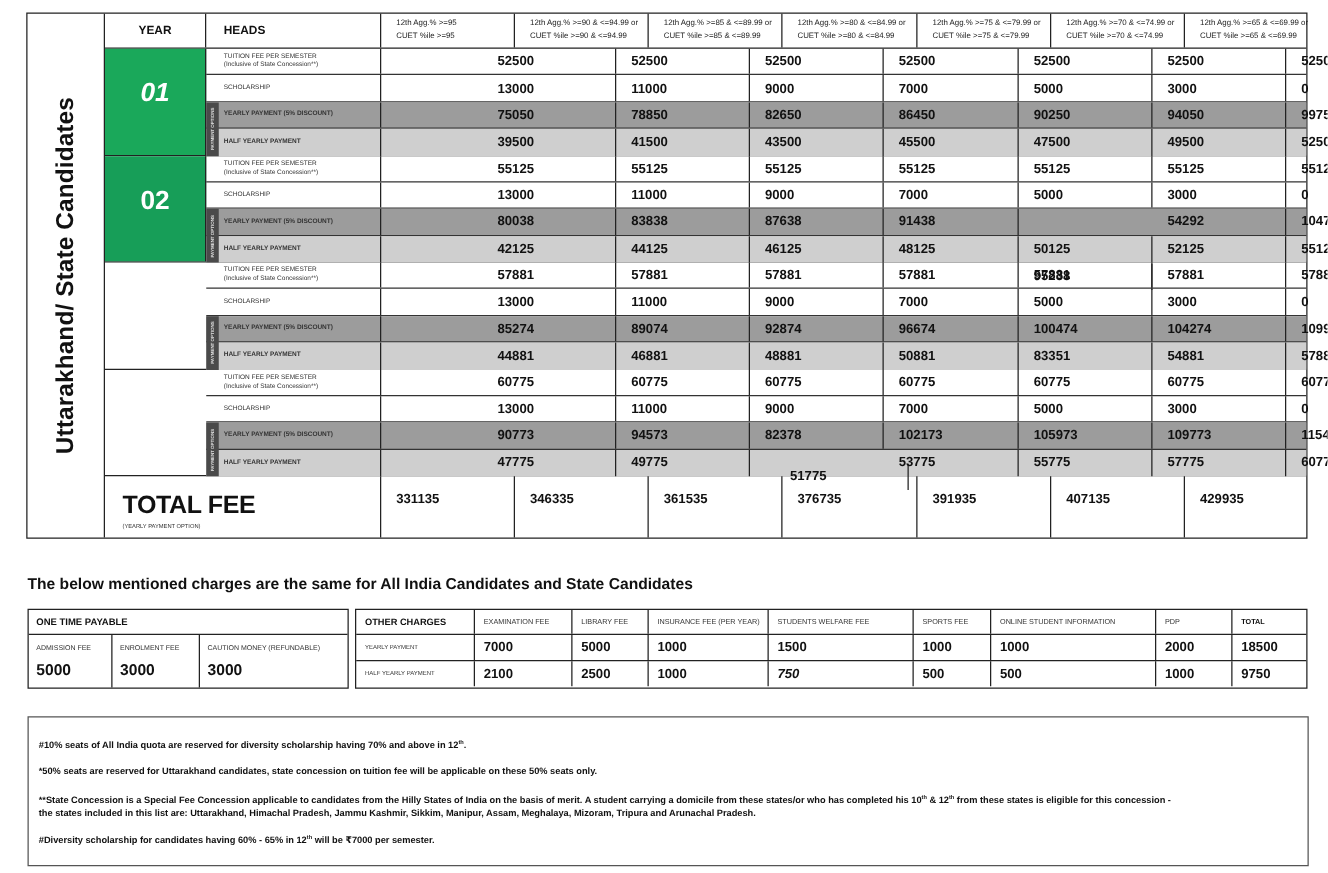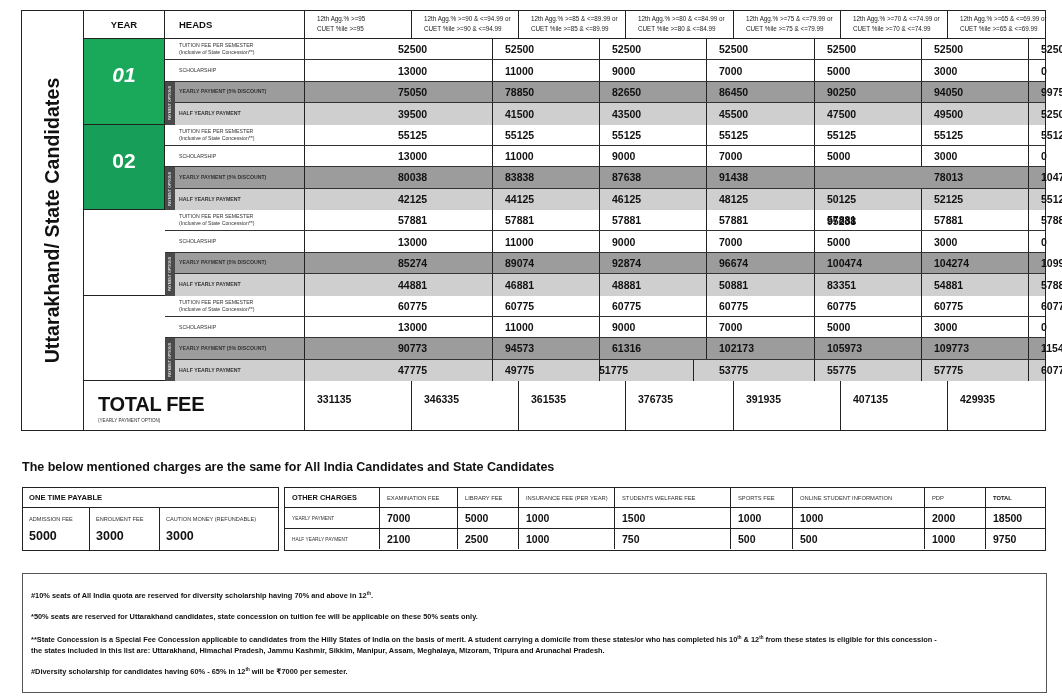--- a/index.html
+++ b/index.html
@@ -220,21 +220,21 @@
           </div>
           <div class="row r3" style="top: 42.75px;">
             <div class="head bold">
               <div>YEARLY PAYMENT (5% DISCOUNT)</div>
             </div>
             <div class="cell" style="left: 221px; width: 107px;">80038</div>
             <div class="cell" style="left: 328px; width: 107px;">83838</div>
             <div class="cell" style="left: 435px; width: 107px;">87638</div>
             <div class="cell" style="left: 542px; width: 108px;">91438</div>
             <div class="cell" style="left: 650px; width: 107px; margin-top: 44px;">95238</div>
-            <div class="cell" style="left: 757px; width: 107px;">78013</div>
+            <div class="cell" style="left: 757px; width: 107px;">54292</div>
             <div class="cell" style="left: 864px; width: 99px; border-right: none;">104738</div>
           </div>
           <div class="row r4" style="top: 64.125px;">
             <div class="head bold">
               <div>HALF YEARLY PAYMENT</div>
             </div>
             <div class="cell" style="left: 221px; width: 107px;">42125</div>
             <div class="cell" style="left: 328px; width: 107px;">44125</div>
             <div class="cell" style="left: 435px; width: 107px;">46125</div>
             <div class="cell" style="left: 542px; width: 108px;">48125</div>
@@ -325,33 +325,33 @@
             <div class="cell" style="left: 650px; width: 107px;">5000</div>
             <div class="cell" style="left: 757px; width: 107px;">3000</div>
             <div class="cell" style="left: 864px; width: 99px; border-right: none;">0</div>
           </div>
           <div class="row r3" style="top: 42.75px;">
             <div class="head bold">
               <div>YEARLY PAYMENT (5% DISCOUNT)</div>
             </div>
             <div class="cell" style="left: 221px; width: 107px;">90773</div>
             <div class="cell" style="left: 328px; width: 107px;">94573</div>
-            <div class="cell" style="left: 435px; width: 107px;">61316</div>
+            <div class="cell" style="left: 435px; width: 107px;">82378</div>
             <div class="cell" style="left: 542px; width: 108px;">102173</div>
             <div class="cell" style="left: 650px; width: 107px;">105973</div>
             <div class="cell" style="left: 757px; width: 107px;">109773</div>
             <div class="cell" style="left: 864px; width: 99px; border-right: none;">115473</div>
           </div>
           <div class="row r4" style="top: 64.125px;">
             <div class="head bold">
               <div>HALF YEARLY PAYMENT</div>
             </div>
             <div class="cell" style="left: 221px; width: 107px;">47775</div>
             <div class="cell" style="left: 328px; width: 107px;">49775</div>
-            <div class="cell" style="left: 422px; width: 107px;">51775</div>
+            <div class="cell" style="left: 455px; width: 107px; margin-top: 11px;">51775</div>
             <div class="cell" style="left: 542px; width: 108px;">53775</div>
             <div class="cell" style="left: 650px; width: 107px;">55775</div>
             <div class="cell" style="left: 757px; width: 107px;">57775</div>
             <div class="cell" style="left: 864px; width: 99px; border-right: none;">60775</div>
           </div>
           <div class="pay-strip" style="top: 42.75px; height: 42.75px;">
             <span>PAYMENT OPTIONS</span>
           </div>
         </div>
       </div>
@@ -413,21 +413,21 @@
       <div class="c" style="left: 446px; width: 62px;">1000</div>
       <div class="c" style="left: 508px; width: 132px;">1000</div>
       <div class="c" style="left: 640px; width: 61px;">2000</div>
       <div class="c" style="left: 701px; width: 59px; border-right: none;">18500</div>
     </div>
     <div class="r r2">
       <div class="c rowlbl" style="left: 0px; width: 95px;">HALF YEARLY PAYMENT</div>
       <div class="c" style="left: 95px; width: 78px;">2100</div>
       <div class="c" style="left: 173px; width: 61px;">2500</div>
       <div class="c" style="left: 234px; width: 96px;">1000</div>
-      <div class="c" style="left: 330px; width: 116px;">750</div>
+      <div class="c" style="left: 330px; width: 116px; font-style: italic;">750</div>
       <div class="c" style="left: 446px; width: 62px;">500</div>
       <div class="c" style="left: 508px; width: 132px;">500</div>
       <div class="c" style="left: 640px; width: 61px;">1000</div>
       <div class="c" style="left: 701px; width: 59px; border-right: none;">9750</div>
     </div>
   </div>
 
 <div class="notes">
   <div class="note"><span>#10% seats of All India quota are reserved for diversity scholarship having 70% and above in 12</span><sup>th</sup><span>.</span></div>
   <div class="note">*50% seats are reserved for Uttarakhand candidates, state concession on tuition fee will be applicable on these 50% seats only.</div>

